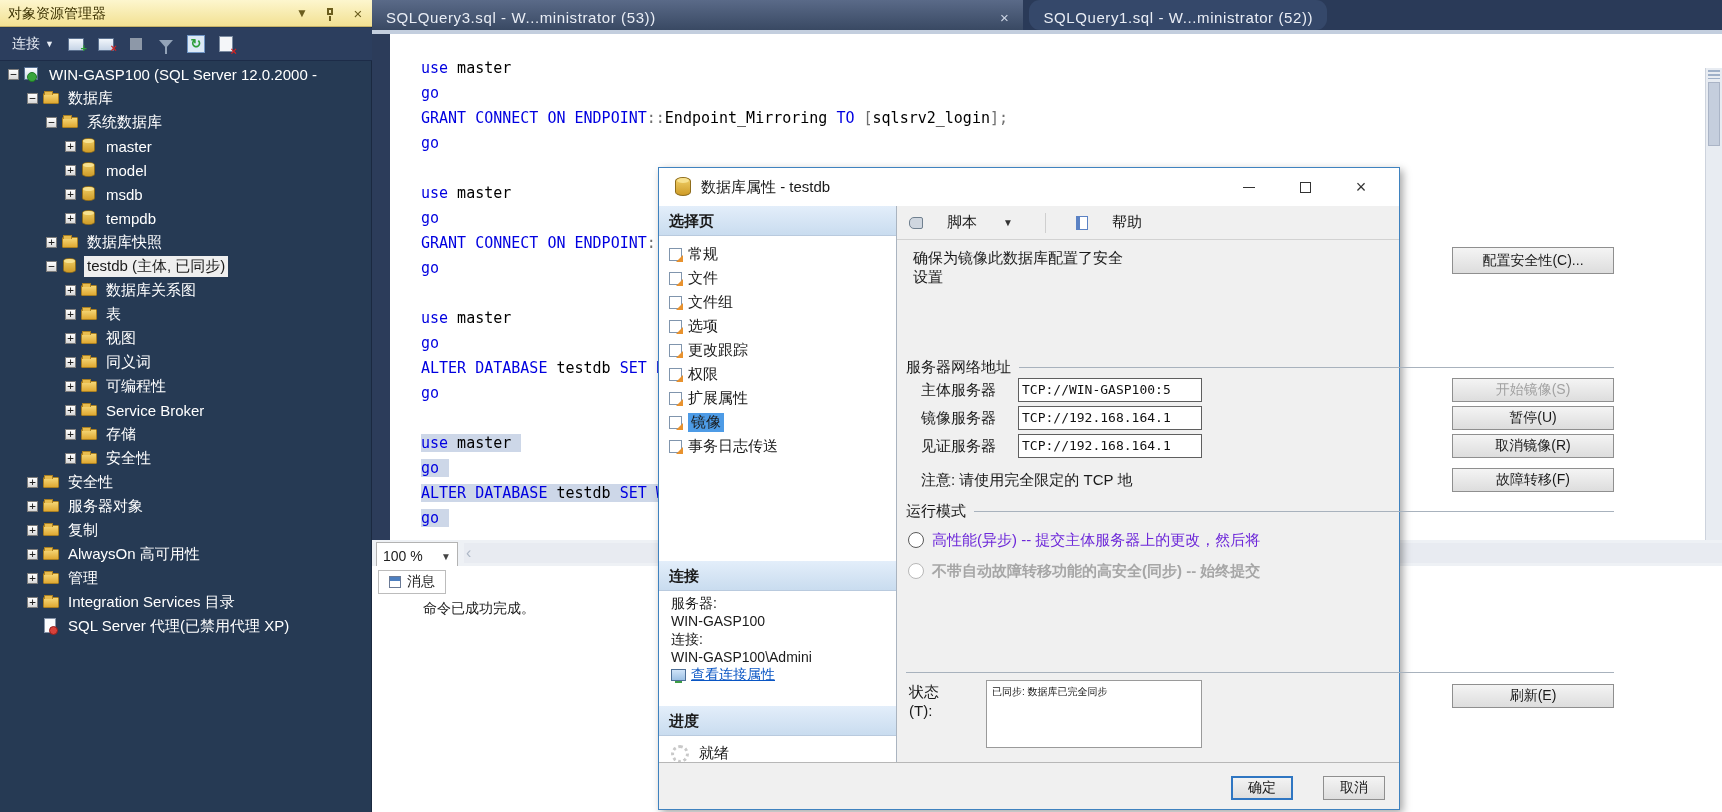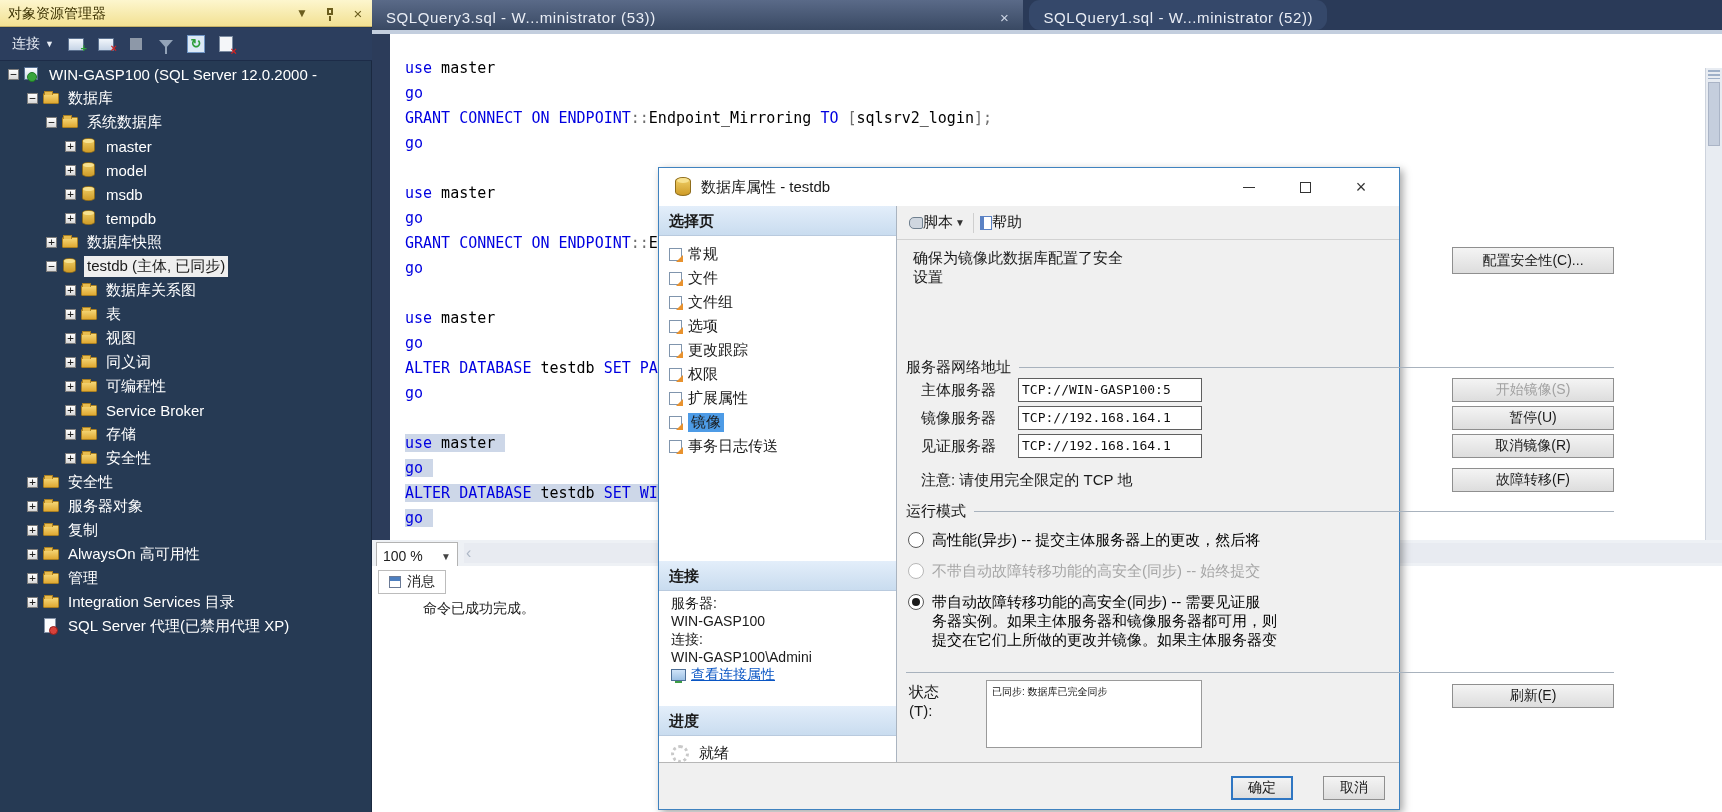--- a/index.html
+++ b/index.html
@@ -50,21 +50,21 @@
   #tabbar { position:absolute; left:372px; top:0; width:1350px; height:30px; background:#2a3a58; display:flex; }
   .tab { height:30px; display:flex; align-items:flex-end; padding:4px 14px; color:#e9edf5; font-size:15px; letter-spacing:0.6px; white-space:nowrap; }
   .tab.active { background:linear-gradient(#5a6a88,#394963); }
   .tab.inactive { background:#35486a; margin-left:6px;border-radius:11px; }
   .tab-close { margin-left:14px; color:#cdd5e4; font-size:15px; }
   .tab.active .tab-label { min-width:600px; }
   #editor-topline { position:absolute; left:372px; top:30px; width:1350px; height:4px; background:#c3cede; }
   #editor { position:absolute; left:372px; top:34px; width:1350px; height:506px; background:#ffffff; }
   #indicator-margin { position:absolute; left:0; top:0; width:18px; height:100%; background:#2c3c5a; }
   #code { position:absolute; left:33px; top:22px; font-family:"DejaVu Sans Mono", monospace; font-size:15px; color:#000; }
-  .code-line { height:25px; line-height:25px; white-space:pre; }
+  .code-line { height:25px; line-height:25px; white-space:pre;margin-left:16px; }
   .c-kw { color:#0000e0; } .c-id { color:#000000; } .c-op { color:#6e6e6e; }
   .sel { background:#cdd7e8; padding-right:10px; }
   #v-scroll { position:absolute; right:0; top:34px; width:17px; height:506px; background:#e8ecf2; border-left:1px solid #cdd3dd; }
   #v-thumb { position:absolute; left:2px; top:14px; width:12px; height:64px; background:#c5cedd; border:1px solid #aab4c6; }
   #v-grip { position:absolute; left:2px; top:2px; width:12px; height:9px; background:repeating-linear-gradient(#9fb0c8 0 2px, #e8ecf2 2px 4px); }
 
   
   #zoom-row { position:absolute; left:372px; top:540px; width:1350px; height:26px; background:#eef1f5; }
   #zoom-ctl { position:absolute; left:4px; top:2px; width:82px; height:28px; background:#fff; border:1px solid #b3b3b3; font-size:14px; color:#222; display:flex; align-items:center; justify-content:space-between; padding:0 6px; }
   #zoom-arrow { font-size:10px; color:#444; }
@@ -100,21 +100,21 @@
   #conn-lines { position:absolute; left:12px; top:388px; font-size:14px; color:#1a1a1a; line-height:18px; }
   #view-conn { position:absolute; left:12px; top:460px; display:flex; align-items:center; gap:5px; }
   #view-conn a { color:#0a56c4; font-size:14px; text-decoration:underline; }
   .mon-ic { width:15px; height:12px; border:1px solid #4d6e96; background:linear-gradient(#cfe3f8,#9dc0e4); position:relative; }
   .mon-ic::after { content:""; position:absolute; left:3px; bottom:-3px; width:7px; height:2px; background:#3f9e46; }
   #prog-head { position:absolute; left:0; top:500px; width:100%; }
   #prog-row { position:absolute; left:12px; top:538px; display:flex; align-items:center; gap:10px; font-size:15px; color:#1a1a1a; }
   .spinner { width:18px; height:18px; border-radius:50%; border:3px dotted #c9c9c9; }
 
   #dlg-right { position:absolute; left:238px; top:38px; right:0; bottom:47px; background:#f0f0f0; }
-  #dlg-toolbar { position:absolute; left:0; top:0; width:100%; height:34px; background:#f0f0f0; border-bottom:1px solid #d2d2d2; display:flex; align-items:center; padding-left:12px; gap:0; font-size:15px; color:#1a1a1a; }
+  #dlg-toolbar { position:absolute; left:0; top:0; width:100%; height:34px; background:#f0f0f0; border-bottom:1px solid #d2d2d2; display:flex; align-items:center; padding-left:12px; gap:24px; font-size:15px; color:#1a1a1a; }
   .scroll-ic { width:14px; height:12px; background:#cfd6df; border:1px solid #70808f; border-radius:5px 2px 2px 5px; }
   .help-ic { width:12px; height:14px; background:#fff; border:1px solid #5b82c4; border-left:4px solid #5b82c4; }
   .tb-sep { width:1px; height:20px; background:#cfcfcf; margin:0 6px; }
   .dd-arrow { font-size:10px; color:#333; margin:0 2px; }
 
   #sec-note { position:absolute; left:16px; top:42px; font-size:15px; color:#1a1a1a; line-height:19px; }
   .btn { background:linear-gradient(#f4f4f4,#dddddd); border:1px solid #8f8f8f; font-size:14px; color:#1a1a1a; text-align:center; font-family:"Liberation Sans", sans-serif; }
   .btn:disabled,.btn.disabled { color:#a2a2a2; }
   #btn-configure { position:absolute; left:555px; top:41px; width:162px; height:27px; }
   .grp-label { display:flex; align-items:center; font-size:15px; color:#1a1a1a; }
@@ -128,22 +128,22 @@
   .addr-btn { flex:0 0 162px; height:24px; }
   #note-row { position:absolute; left:9px; top:262px; width:708px; display:flex; align-items:center; }
   #note-text { flex:1; padding-left:15px; font-size:15px; color:#1a1a1a; }
   #btn-failover { flex:0 0 162px; height:24px; }
   #grp-mode { position:absolute; left:9px; top:296px; width:708px; }
   #radio-group { position:absolute; left:9px; top:312px; width:716px; }
   .radio-row { display:flex; margin-top:12px; }
   .radio-circle { flex:0 0 16px; width:16px; height:16px; border-radius:50%; border:1px solid #5a5a5a; background:#fff; margin:2px 8px 0 2px; position:relative; }
   .radio-circle.checked::after { content:""; position:absolute; left:3px; top:3px; width:8px; height:8px; border-radius:50%; background:#1a1a1a; }
   .radio-circle.disabled { border-color:#b8b8b8; }
-  .radio-text { font-size:15px; line-height:19px; color:#000000; }
-  .radio-text.disabled { color:#a6a6a6; }
+  .radio-text { font-size:15px; line-height:19px; color:#6d28d9; }
+  .radio-text.disabled { color:#a6a6a6;font-weight:bold; }
   #mode-hr { position:absolute; left:9px; top:466px; width:708px; height:1px; background:#a8b2bd; }
   #status-label { position:absolute; left:12px; top:476px; font-size:15px; color:#1a1a1a; line-height:19px; }
   #status-box { position:absolute; left:89px; top:474px; width:216px; height:68px; background:#fff; border:1px solid #9a9a9a; font-size:10px; color:#1a1a1a; padding:4px 5px; }
   #btn-refresh { position:absolute; left:555px; top:478px; width:162px; height:24px; }
 
   #dlg-footer { position:absolute; left:0; bottom:0; width:100%; height:47px; border-top:1px solid #b7b7b7; background:#f0f0f0; }
   #btn-ok { position:absolute; left:572px; top:13px; width:62px; height:24px; border:1px solid #2f76c2; box-shadow:inset 0 0 0 1px #2f76c2; background:linear-gradient(#f4f4f4,#dddddd); font-size:14px; }
   #btn-cancel { position:absolute; left:664px; top:13px; width:62px; height:24px; }
 </style>
 </head>
@@ -556,28 +556,20 @@
             <span class="radio-text">
               <div>高性能(异步) -- 提交主体服务器上的更改，然后将</div>
             </span>
           </div>
           <div class="radio-row">
             <span class="radio-circle disabled"></span>
             <span class="radio-text disabled">
               <div>不带自动故障转移功能的高安全(同步) -- 始终提交</div>
             </span>
           </div>
-          <div class="radio-row">
-            <span class="radio-circle checked"></span>
-            <span class="radio-text">
-              <div>带自动故障转移功能的高安全(同步) -- 需要见证服</div>
-              <div>务器实例。如果主体服务器和镜像服务器都可用，则</div>
-              <div>提交在它们上所做的更改并镜像。如果主体服务器变</div>
-            </span>
-          </div>
         </div>
 
       <div id="mode-hr"></div>
       <div id="status-label">
         <div>状态</div>
         <div>(T):</div>
       </div>
       <div id="status-box">已同步: 数据库已完全同步</div>
       <button id="btn-refresh" class="btn">刷新(E)</button>
     </div>

